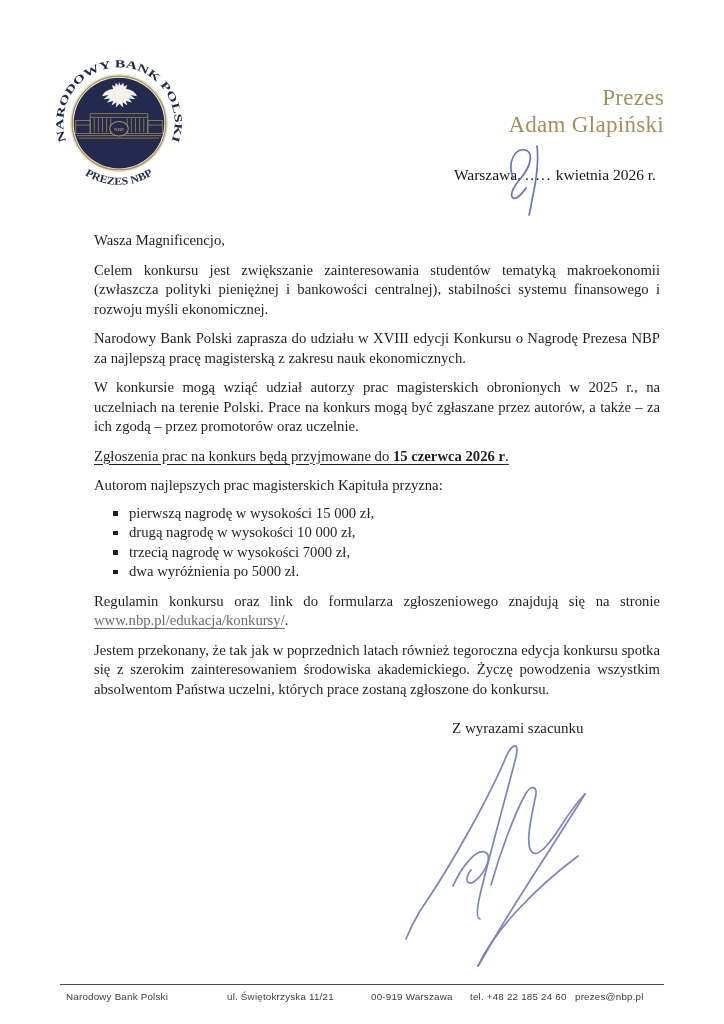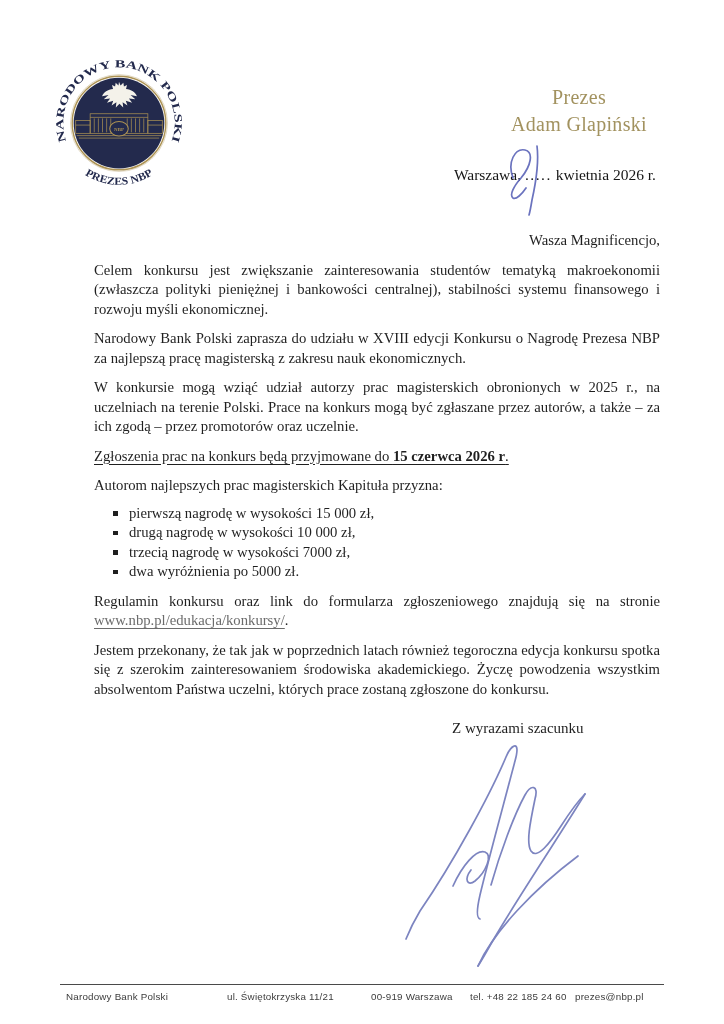--- a/index.html
+++ b/index.html
@@ -6,36 +6,36 @@
   .page {
     position:relative; width:724px; height:1024px; margin:0 auto;
     background:#ffffff; overflow:hidden;
     font-family:"Liberation Serif","DejaVu Serif",serif; color:#1f1f1f;
   }
   
   .logo { position:absolute; left:52px; top:55px; width:134px; height:134px; }
   
   .header-block {
     position:absolute; top:84px; right:60px; width:170px;
-    text-align:center; color:#a2925f; font-size:20px; line-height:27px;
+    text-align:right; color:#a2925f; font-size:23px; line-height:27px;
     letter-spacing:0.3px;
   }
   
   .dateline {
     position:absolute; top:166px; right:68px; font-size:15.5px; color:#161616;
   }
   .dateline .dots { letter-spacing:1.5px; }
   .hand-day { position:absolute; left:501px; top:140px; width:56px; height:78px; pointer-events:none; }
   
   .letter-body {
     position:absolute; left:94px; top:231px; width:566px;
     font-size:14.7px; line-height:19.5px; text-align:justify;
   }
   .letter-body p { margin:0 0 10px 0; }
-  .greeting { text-align:right; }
+  .greeting { text-align:left; }
   .deadline-line { text-decoration:underline; text-underline-offset:3px; }
   .deadline-line b { font-weight:bold; }
   ul.awards { list-style:none; margin:0 0 10px 0; padding:0; }
   ul.awards li { position:relative; padding-left:35px; text-align:left; line-height:19.5px; }
   ul.awards li .sq {
     position:absolute; left:19px; top:7.5px; width:4.5px; height:4.5px; background:#1f1f1f;
   }
   .url { color:#6b6b6b; text-decoration:underline; text-underline-offset:3px; }
   .valediction { margin:20px 0 16px 358px; text-align:left; font-size:15px; }
   

